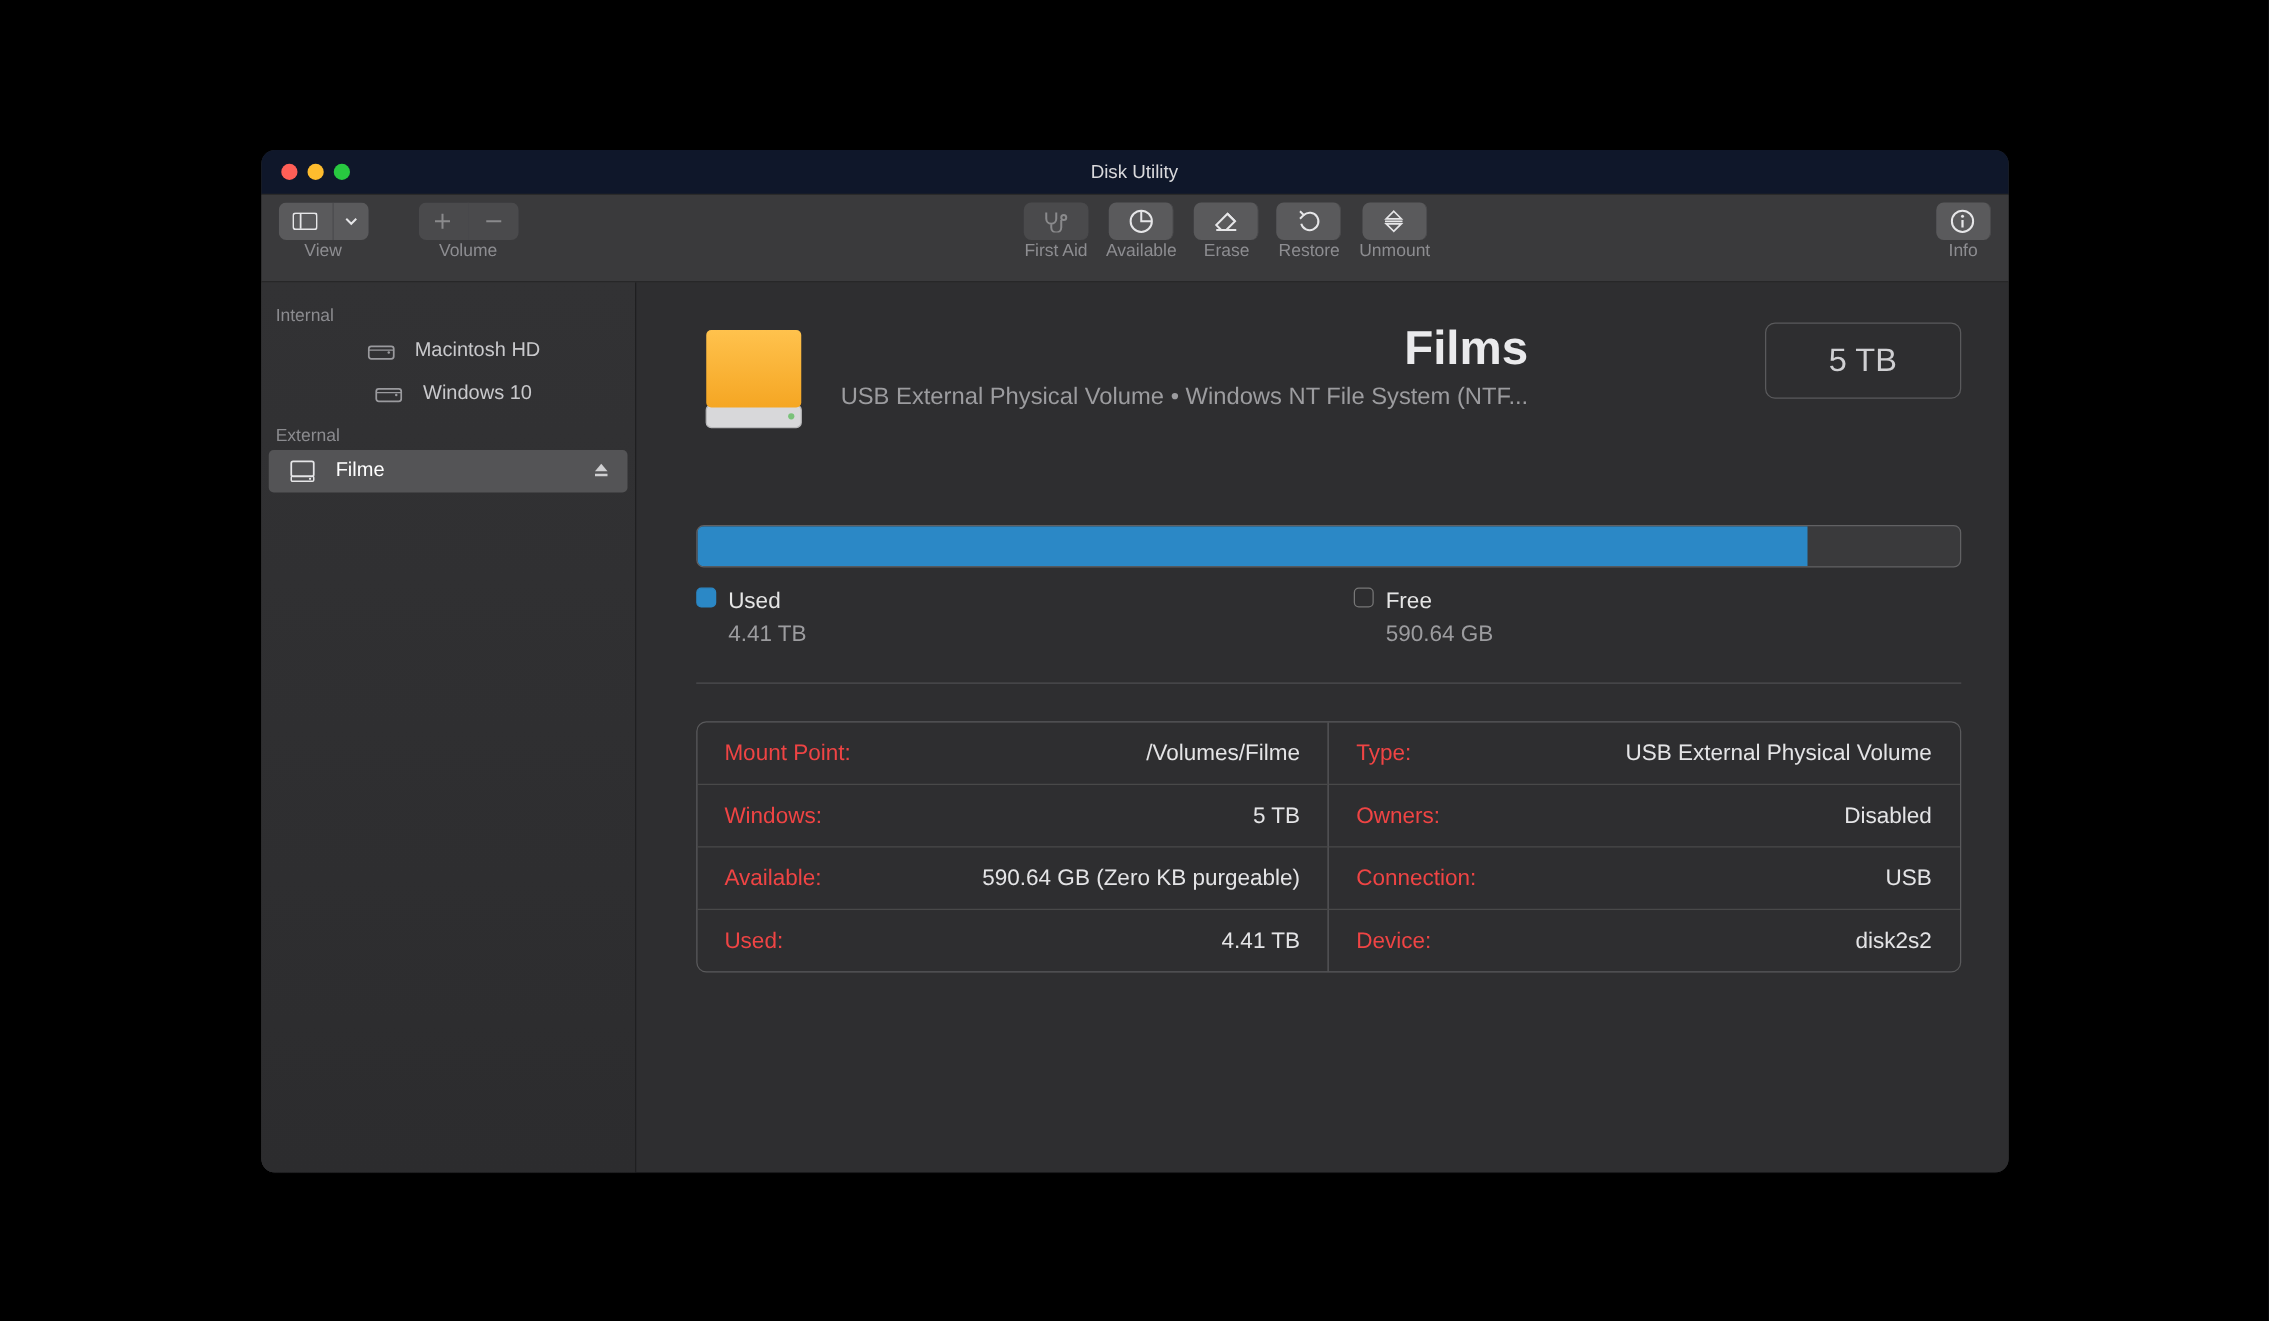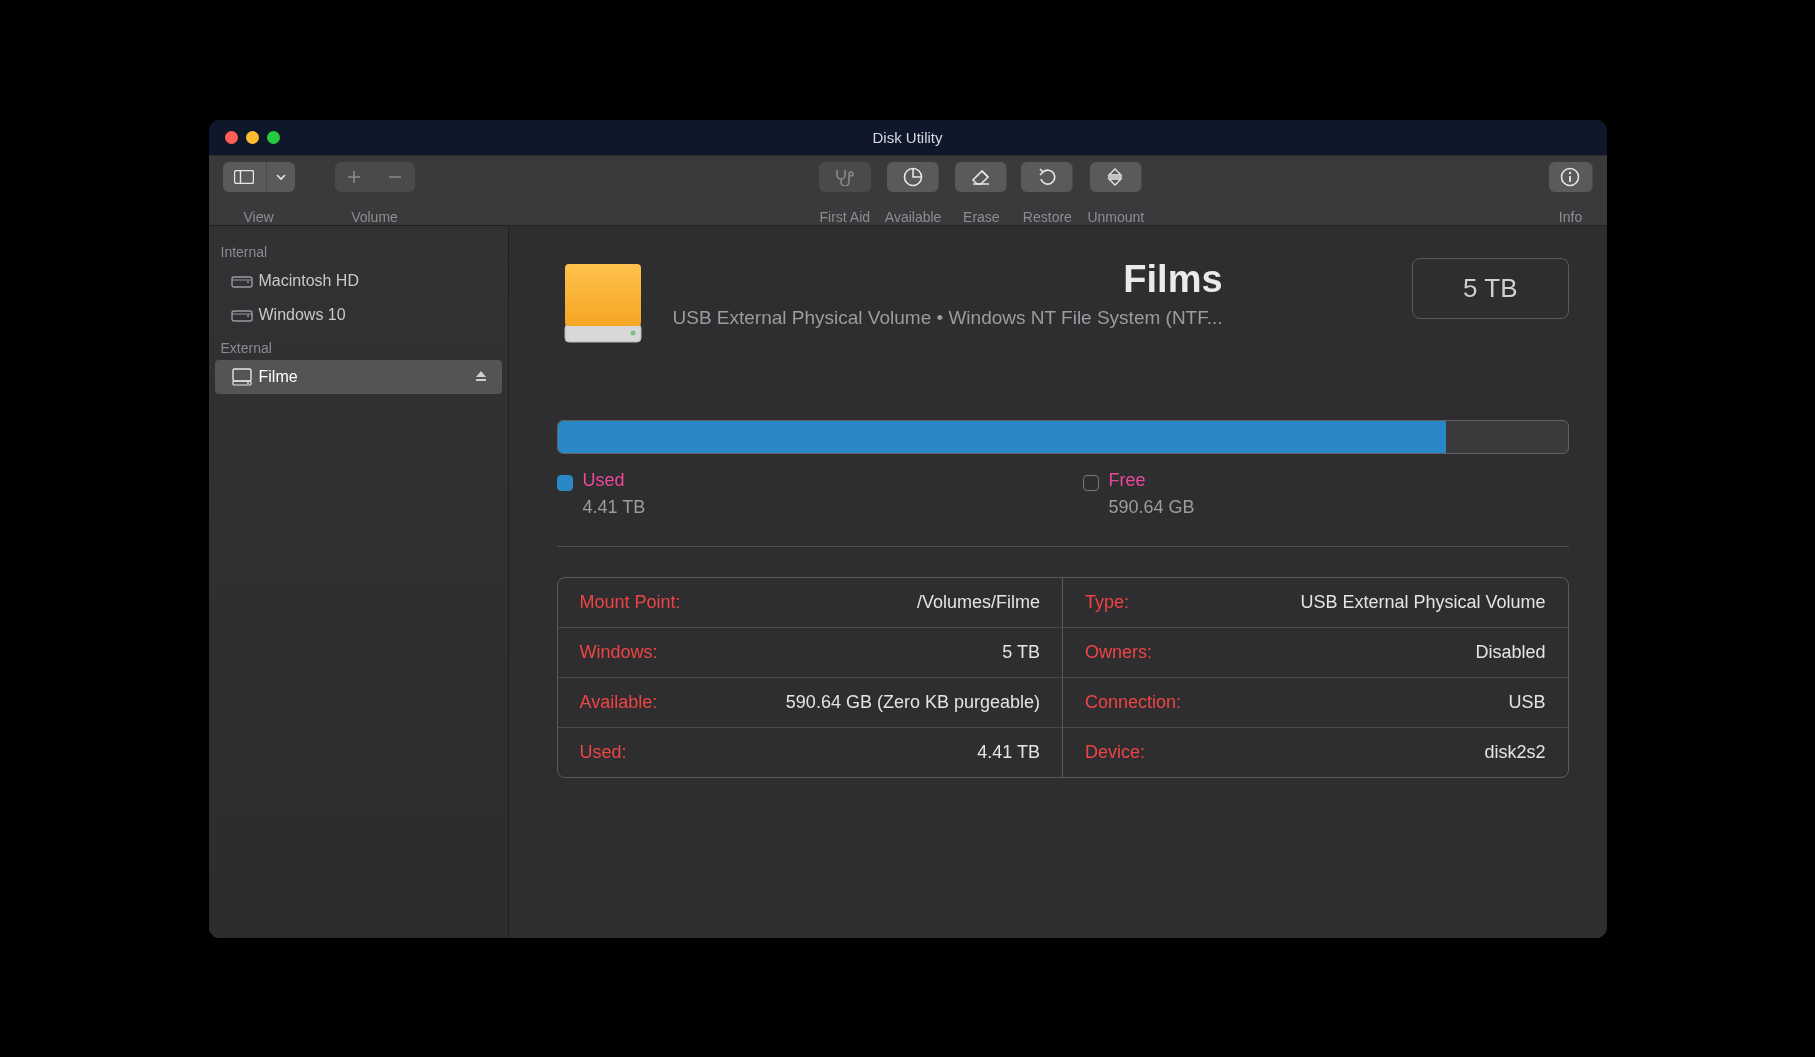--- a/index.html
+++ b/index.html
@@ -56,21 +56,21 @@
     background: #3a3a3c;
     display: flex;
     align-items: flex-start;
     padding: 6px 14px 0 14px;
     border-bottom: 1px solid #222;
   }
   .tb-group {
     display: flex;
     flex-direction: column;
     align-items: center;
-    gap: 17px;
+    gap: 0;
   }
   .tb-group .label {
     color: #8d8d91;
     font-size: 14px;
   }
   .seg {
     display: flex;
     border-radius: 6px;
     overflow: hidden;
   }
@@ -111,23 +111,24 @@
     background: linear-gradient(#323234,#2c2c2e);
     border-right: 1px solid #1f1f20;
     padding-top: 10px;
     color: #c9c9cc;
     font-size: 16px;
   }
   .sb-section { color: #8b8b8f; font-size: 14px; padding: 8px 12px 4px; }
   .sb-item {
     display: flex;
     align-items: center;
-    gap: 6px;
+    gap: 16px;
     padding: 6px 12px 6px 22px;
     position: relative;
+    justify-content: center;
   }
   .sb-item .sb-icon {
     width: 22px; height: 22px;
     color: #9a9a9e;
     display:flex; align-items:center; justify-content:center;
   }
   .sb-item.selected {
     background: #545456;
     color: #fff;
     border-radius: 4px;
@@ -180,21 +181,21 @@
   .usage-free { flex:1; }
 
   .legend {
     display: flex;
     gap: 80px;
     margin-top: 16px;
     font-size: 18px;
   }
   .legend-col { flex:1; }
   .legend-col:nth-child(2){ margin-left: -40px;}
-  .legend-row1 { display:flex; align-items:flex-end; gap:10px; color:#ec4899; font-weight:500;}
+  .legend-row1 { display:flex; align-items:flex-start; gap:10px; color:#e5e5e5; font-weight:500;}
   .swatch {
     width:16px; height:16px; border-radius:4px; border:1px solid #777;
   }
   .swatch.blue { background:#2b88c6; border-color:#2b88c6;}
   .legend-val { margin-left:26px; color:#9c9c9f; margin-top:6px; }
 
   .divider { border-top:1px solid #4e4e50; margin-top:28px; }
 
   .info-table {
     margin-top: 30px;

